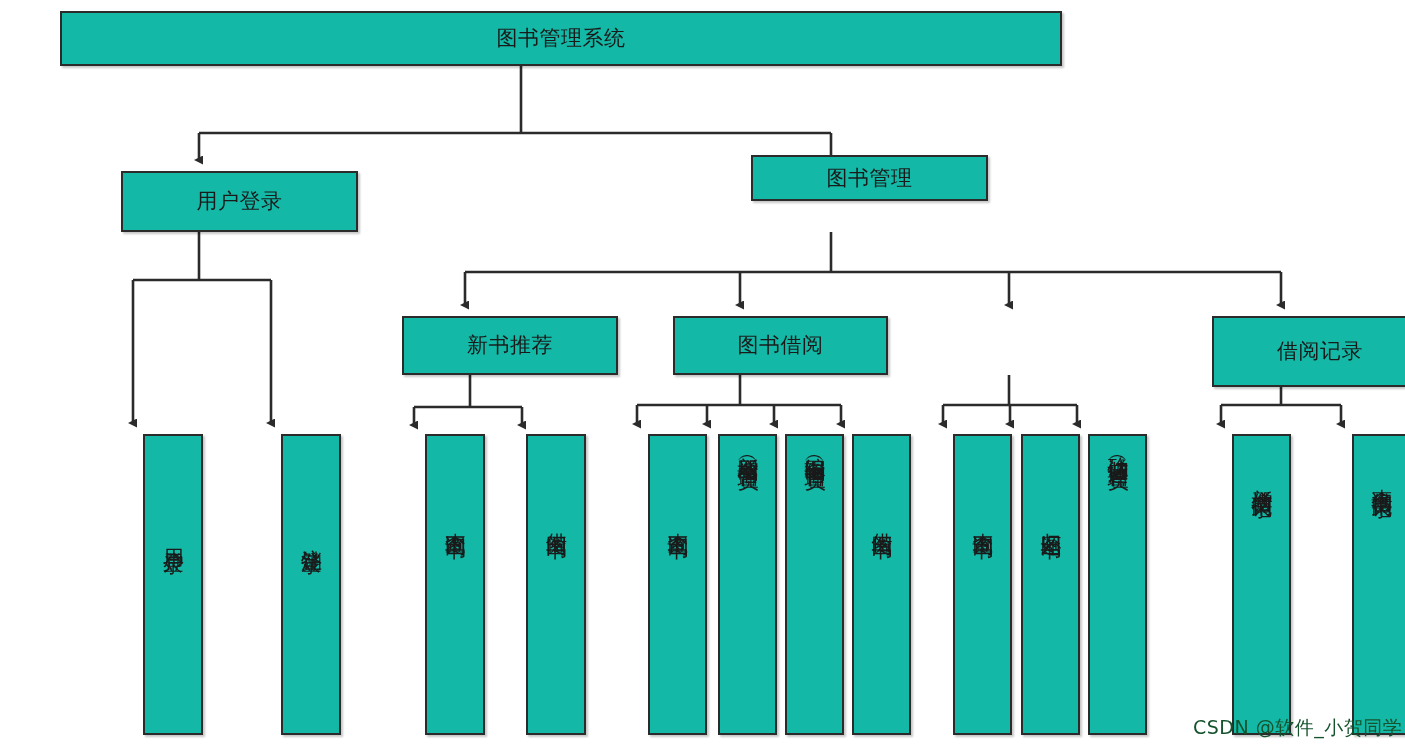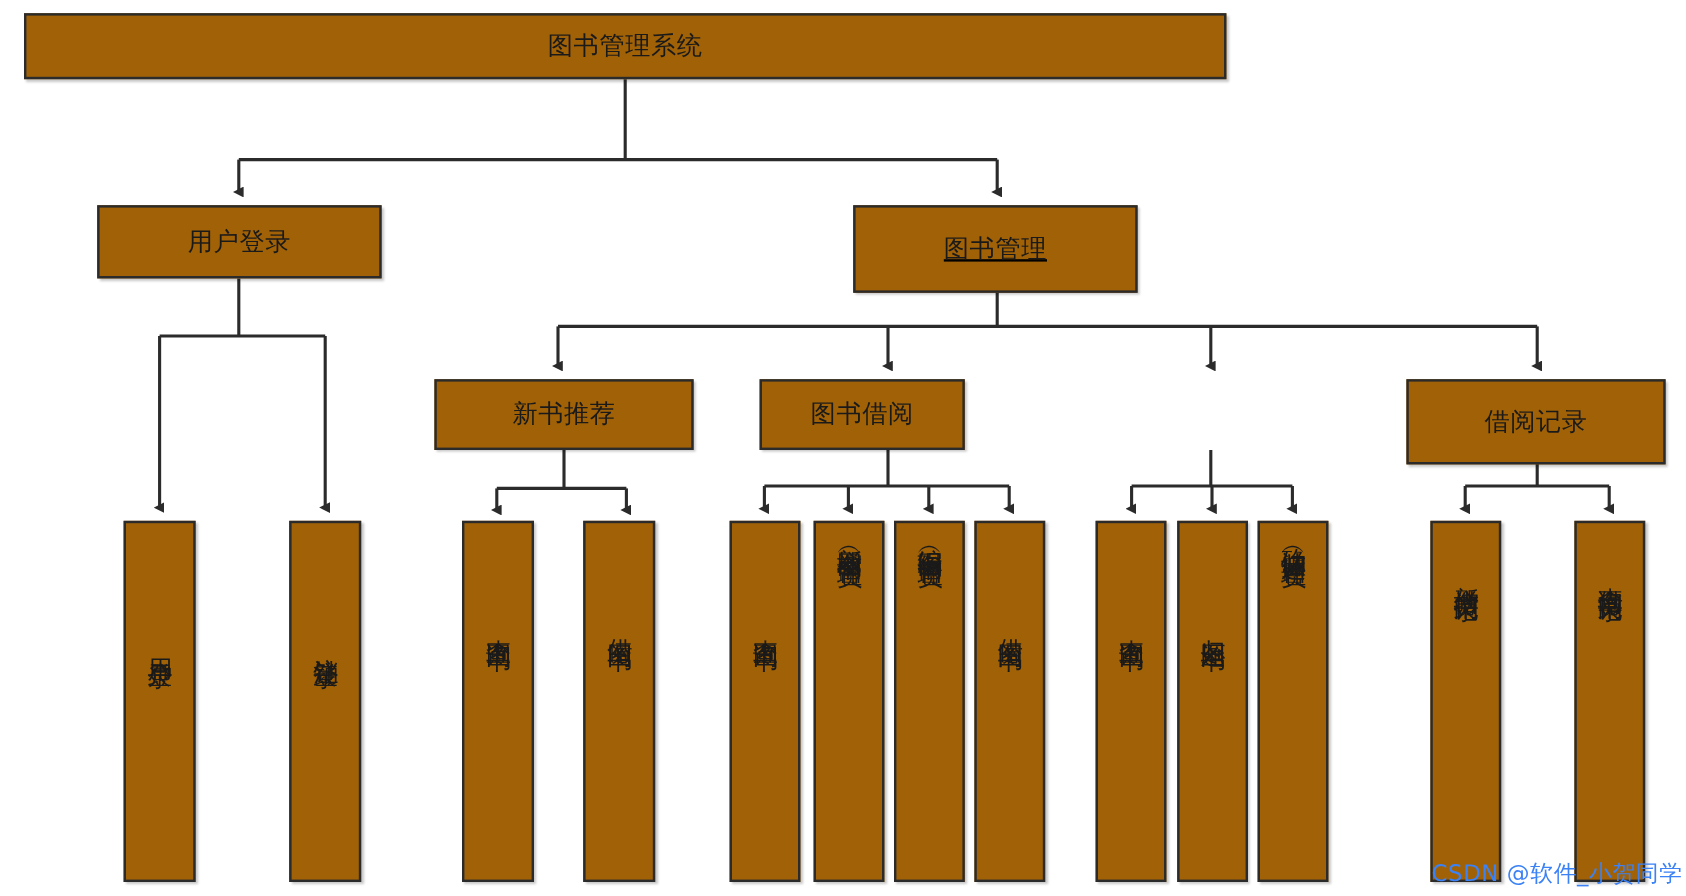--- a/index.html
+++ b/index.html
@@ -21,26 +21,27 @@
     position: absolute;
     left: 0;
     top: 0;
     width: 1405px;
     height: 747px;
     pointer-events: none;
   }
   .node {
     position: absolute;
     box-sizing: border-box;
-    background: #a16207;
+    background: #14b8a6;
     border: 2px solid #2b2b2b;
     box-shadow: 2px 2px 2px rgba(0,0,0,0.22);
     display: flex;
     align-items: center;
     justify-content: center;
+    margin-left: 40px;
   }
   .node .lbl {
     color: #1a1a1a;
     text-align: center;
     line-height: 1.08;
     white-space: pre;
   }
   .node.horiz .lbl {
     font-size: 21px;
     letter-spacing: 0.5px;
@@ -55,21 +56,21 @@
     text-orientation: upright;
     font-size: 21px;
     line-height: 1.0;
     letter-spacing: 2px;
   }
   .watermark {
     position: absolute;
     left: 1193px;
     top: 715px;
     font-size: 19px;
-    color: #3b82f6;
+    color: #14532d;
     letter-spacing: 0.5px;
     white-space: pre;
   }
 </style>
 </head>
 <body>
 
 <div id="canvas">
 
   <svg class="edges" viewBox="0 0 1405 747">
@@ -122,28 +123,28 @@
     </g>
   </svg>
 
   <div class="node horiz" style="left:20px; top:11px; width:1002px; height:55px;">
     <span class="lbl">图书管理系统</span>
   </div>
 
   <div class="node horiz" style="left:81px; top:171px; width:237px; height:61px;">
     <span class="lbl">用户登录</span>
   </div>
-  <div class="node horiz" style="left:711px; top:171px; width:237px; height:73px;text-decoration:underline;">
+  <div class="node horiz" style="left:711px; top:155px; width:237px; height:46px;">
     <span class="lbl">图书管理</span>
   </div>
 
   <div class="node horiz" style="left:362px; top:316px; width:216px; height:59px;">
     <span class="lbl">新书推荐</span>
   </div>
-  <div class="node horiz" style="left:633px; top:316px; width:171px; height:59px;">
+  <div class="node horiz" style="left:633px; top:316px; width:215px; height:59px;">
     <span class="lbl">图书借阅</span>
   </div>
   <div class="node horiz" style="left:1172px; top:316px; width:216px; height:71px;">
     <span class="lbl">借阅记录</span>
   </div>
 
   <div class="node vert" style="left:103px; top:434px; width:60px; height:301px; padding-top:96px;">
     <span class="lbl">用户登录</span>
   </div>
   <div class="node vert" style="left:241px; top:434px; width:60px; height:301px; padding-top:96px;">

